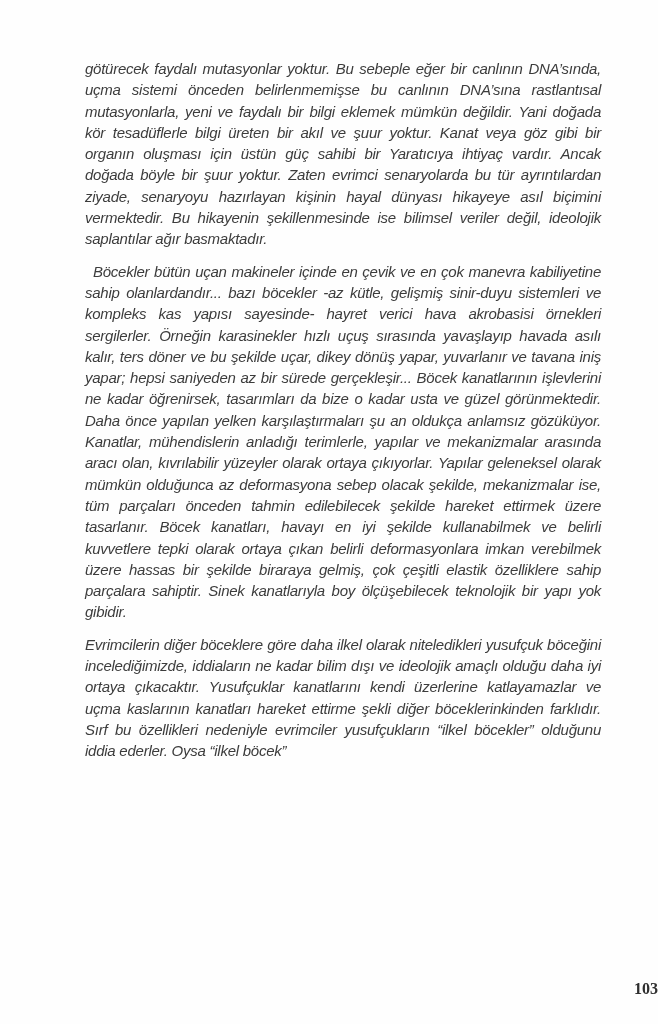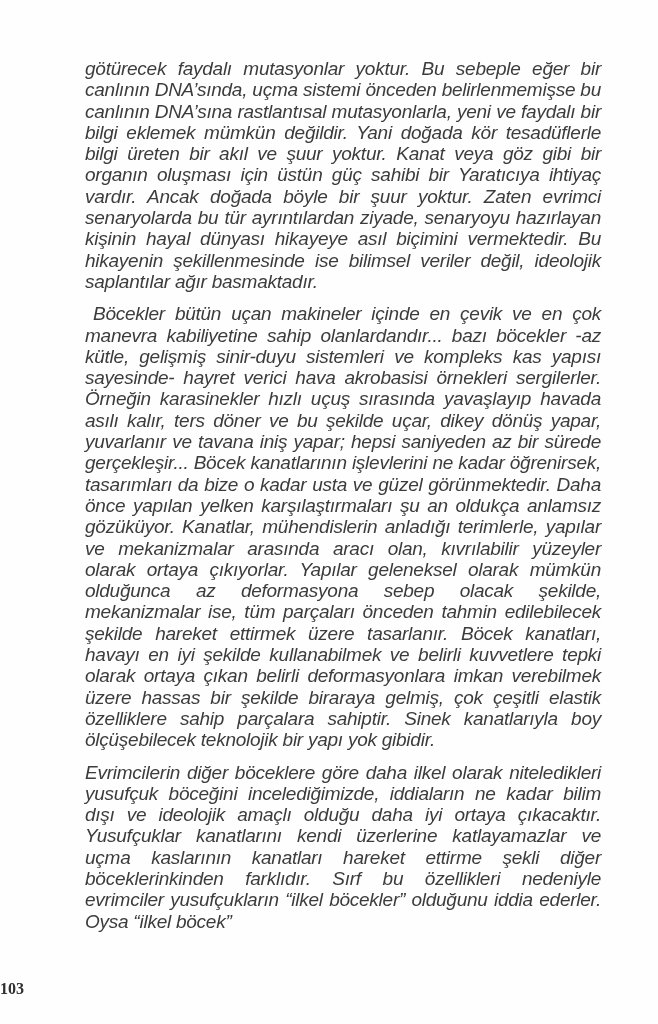--- a/index.html
+++ b/index.html
@@ -21,41 +21,41 @@
     box-sizing: border-box;
     background: var(--bg, #fefefe);
   }
   .text-block {
     position: absolute;
     top: 58px;
     left: 85px;
     width: 516px;
     color: var(--text, #3c3c3c);
     font-style: italic;
-    font-size: 19px;
+    font-size: 15px;
     line-height: 21.3px;
     text-align: justify;
     letter-spacing: -0.25px;
   }
   .para {
     margin: 0 0 11px 0;
     padding: 0;
   }
   .para.indent-small {
     text-indent: 8px;
   }
   .para:last-child {
     margin-bottom: 16px;
   }
   .page-number {
     position: absolute;
     left: 0;
     right: 0;
     bottom: 26px;
-    text-align: left;
+    text-align: right;
     font-family: "Liberation Serif", serif;
     font-weight: 700;
     font-style: normal;
     font-size: 16px;
     color: var(--pagenum, #2f2f2f);
   }
 </style>
 </head>
 <body>
 

